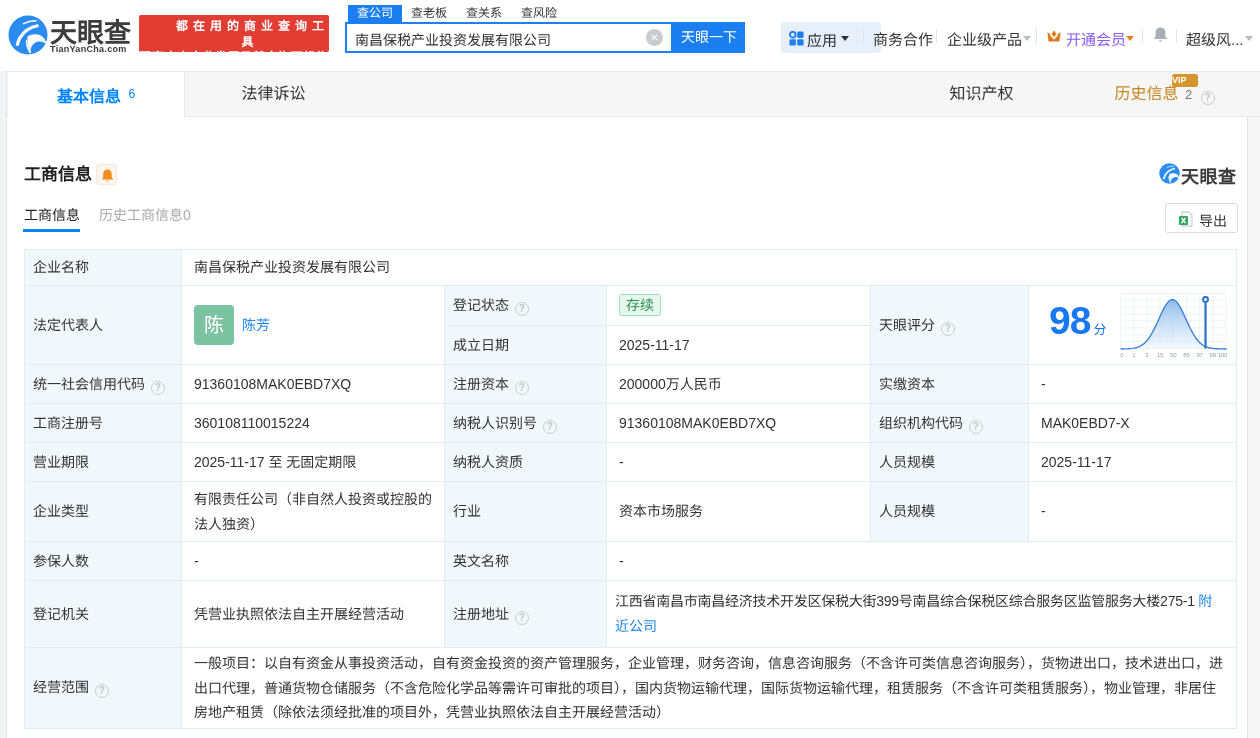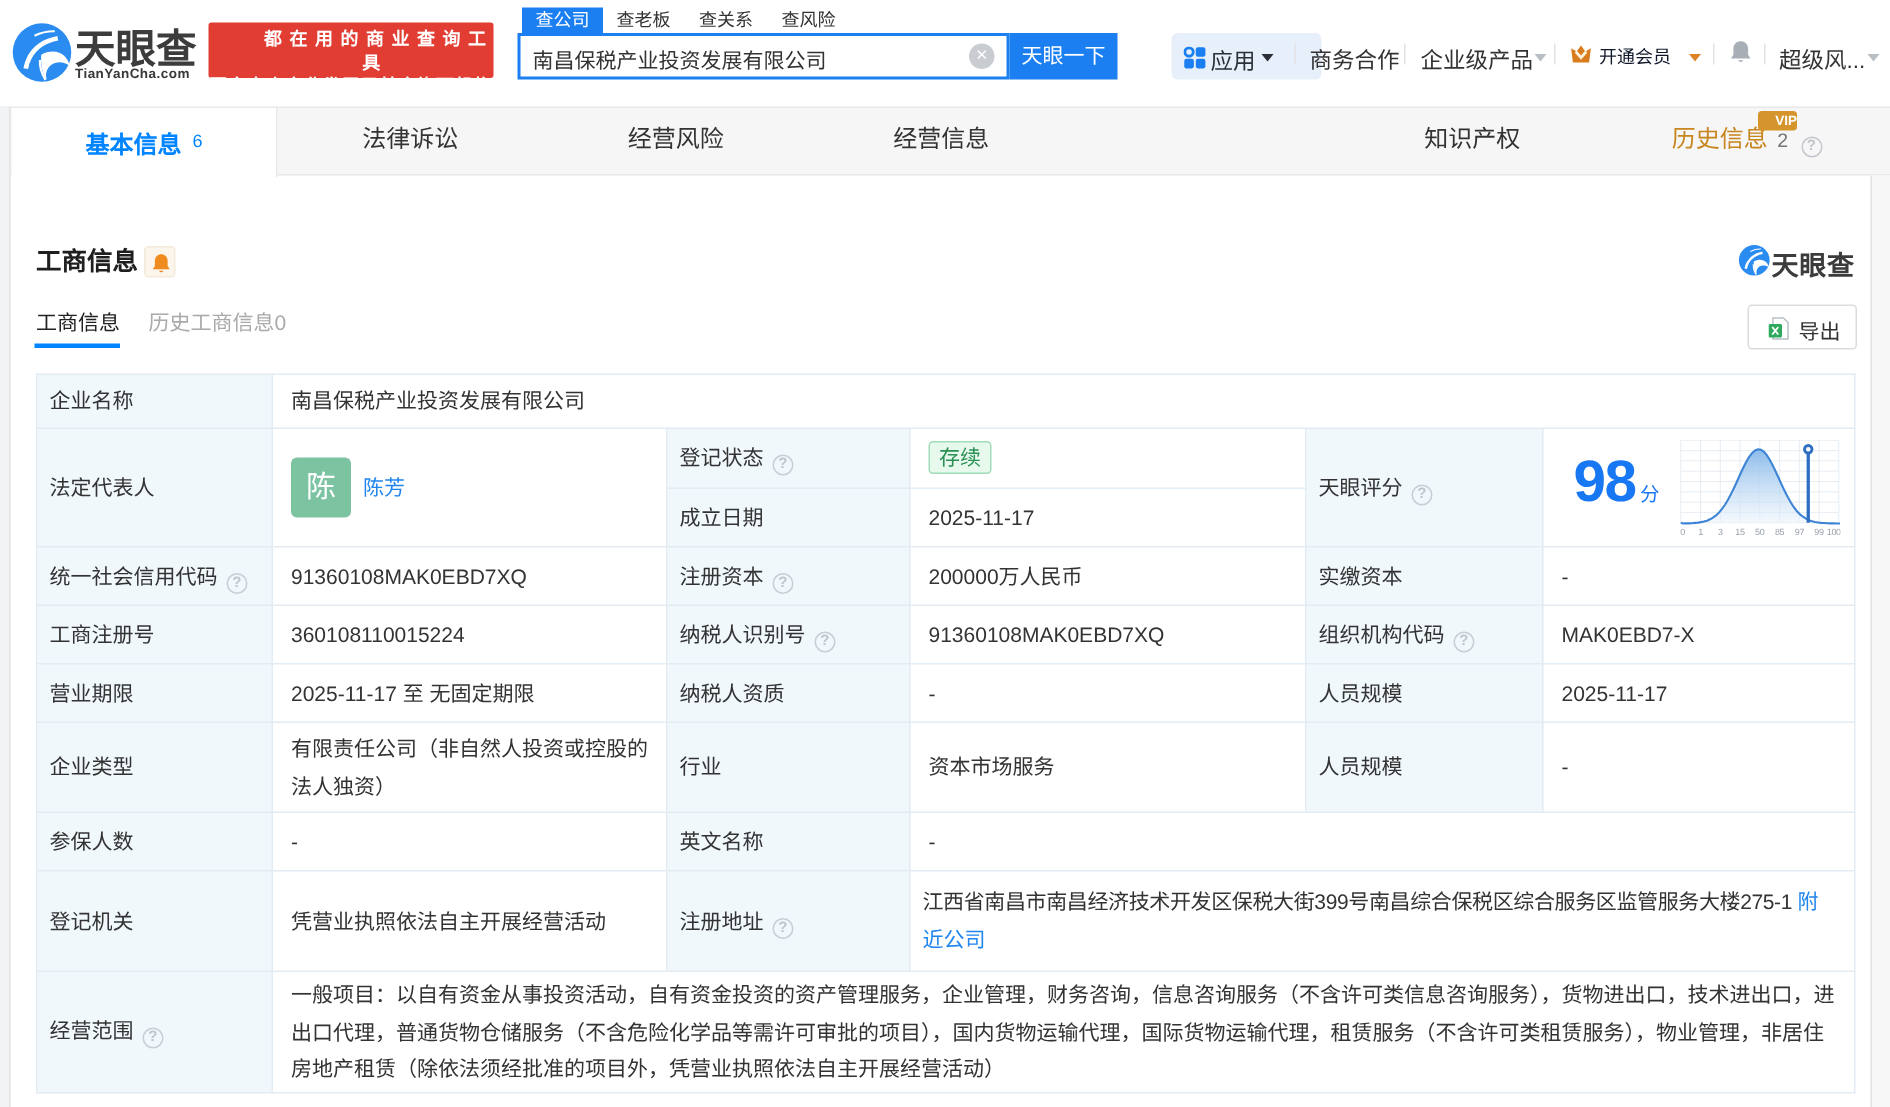--- a/index.html
+++ b/index.html
@@ -65,46 +65,44 @@
   <span class="sep abs" style="left:863px;top:29px;"></span>
   <div class="abs" style="left:873px;top:28px;font-size:15px;color:#333;">商务合作</div>
   <span class="sep abs" style="left:936px;top:29px;"></span>
   <div class="abs" style="left:947px;top:28px;font-size:15px;color:#333;">企业级产品</div>
   <span class="caret abs" style="left:1023px;top:36px;border-top-color:#b9bdc4;"></span>
   <span class="sep abs" style="left:1036px;top:29px;"></span>
   <svg class="abs" style="left:1047px;top:30px;" width="14" height="12" viewBox="0 0 14 12">
     <path d="M0.4,2.2 L4.1,4.4 L7,0.4 L9.9,4.4 L13.6,2.2 L12.4,11.6 L1.6,11.6 Z" fill="#d97c1f"></path>
     <path d="M4,5 L7,8.4 L10,5" fill="none" stroke="#fdf3dc" stroke-width="1.9" stroke-linecap="round"></path>
   </svg>
-  <div class="abs" style="left:1066px;top:28px;font-size:12px;color:#0f172a;">开通会员</div>
+  <div class="abs" style="left:1066px;top:28px;font-size:15px;color:#8b5cf6;">开通会员</div>
   <span class="caret abs" style="left:1126px;top:36px;border-top-color:#dd8326;"></span>
   <span class="sep abs" style="left:1142px;top:29px;"></span>
   <svg class="abs" style="left:1153px;top:27px;" width="15" height="16" viewBox="0 0 15 16">
     <path d="M7.5,0.5 C4.5,0.5 2.6,2.8 2.6,5.5 L2.6,9.5 L1,12 L14,12 L12.4,9.5 L12.4,5.5 C12.4,2.8 10.5,0.5 7.5,0.5 Z" fill="#a7aeb5"></path>
     <path d="M5.8,13.2 A1.8,1.8 0 0 0 9.2,13.2 Z" fill="#a7aeb5"></path>
   </svg>
   <span class="sep abs" style="left:1176px;top:29px;"></span>
   <div class="abs" style="left:1186px;top:28px;font-size:15px;color:#333;">超级风...</div>
   <span class="caret abs" style="left:1245px;top:36px;border-top-color:#b9bdc4;"></span>
 
   <div class="abs" id="tabbar" style="left:0;top:71px;width:1260px;height:46px;background:#f6f6f6;border-top:1px solid #e9e9e9;border-bottom:1px solid #e9e9e9;"></div>
   <div class="abs" style="left:8px;top:72px;width:177px;height:46px;background:#fff;border-right:1px solid #e9e9e9;text-align:center;line-height:44px;">
     <span style="font-size:16px;font-weight:bold;color:#0084ff;">基本信息</span>
     <span style="font-size:12px;color:#0084ff;vertical-align:4px;margin-left:3px;">6</span>
   </div>
   <div class="abs tabx" style="left:185px;top:72px;width:177px;">法律诉讼</div>
-  <div class="abs tabx" style="left:362px;top:72px;width:177px;">经营风险</div>
-  <div class="abs tabx" style="left:539px;top:72px;width:177px;">经营信息</div>
   <div class="abs tabx" style="left:893px;top:72px;width:177px;">知识产权</div>
   <div class="abs" style="left:1070px;top:72px;width:177px;height:44px;text-align:center;line-height:44px;padding-left:12px;">
     <span style="font-size:16px;color:#c8861e;">历史信息</span>
     <span style="font-size:13px;color:#777;margin-left:2px;">2</span>
     <span class="qi" style="border-color:#c4c8ce;width:14px;height:14px;line-height:12px;margin-left:4px;">?</span>
   </div>
-  <div class="abs" style="left:1172px;top:74px;width:26px;height:13px;background:#d6952c;border-radius:2.5px;color:#fff;font-size:9px;font-weight:bold;text-align:right;line-height:13px;">VIP
+  <div class="abs" style="left:1172px;top:74px;width:26px;height:13px;background:#d6952c;border-radius:2.5px;color:#fff;font-size:9px;font-weight:bold;text-align:left;line-height:13px;">VIP
     <div style="position:absolute;left:2px;top:12px;width:0;height:0;border-left:3px solid #d6952c;border-bottom:4px solid transparent;"></div>
   </div>
 
   <div class="abs" style="left:0;top:71px;width:7px;height:667px;background:#f2f3f5;border-right:1px solid #e3e3e5;"></div>
   <div class="abs" style="left:1247px;top:117px;width:13px;height:621px;background:#f7f7f8;border-left:1px solid #e2e2e2;"></div>
 
   <div class="abs" style="left:24px;top:160px;font-size:17px;font-weight:bold;color:#1f1f1f;">工商信息</div>
   <div class="abs" style="left:96px;top:164px;width:21px;height:21px;background:#fcf5ec;border:1px solid #f3ead9;border-radius:3px;">
     <svg style="margin:4px 0 0 4px;display:block;" width="13" height="14" viewBox="0 0 15 16">
       <path d="M7.5,0.5 C4.5,0.5 2.6,2.8 2.6,5.5 L2.6,9.5 L1,12 L14,12 L12.4,9.5 L12.4,5.5 C12.4,2.8 10.5,0.5 7.5,0.5 Z" fill="#f08c1f"></path>

